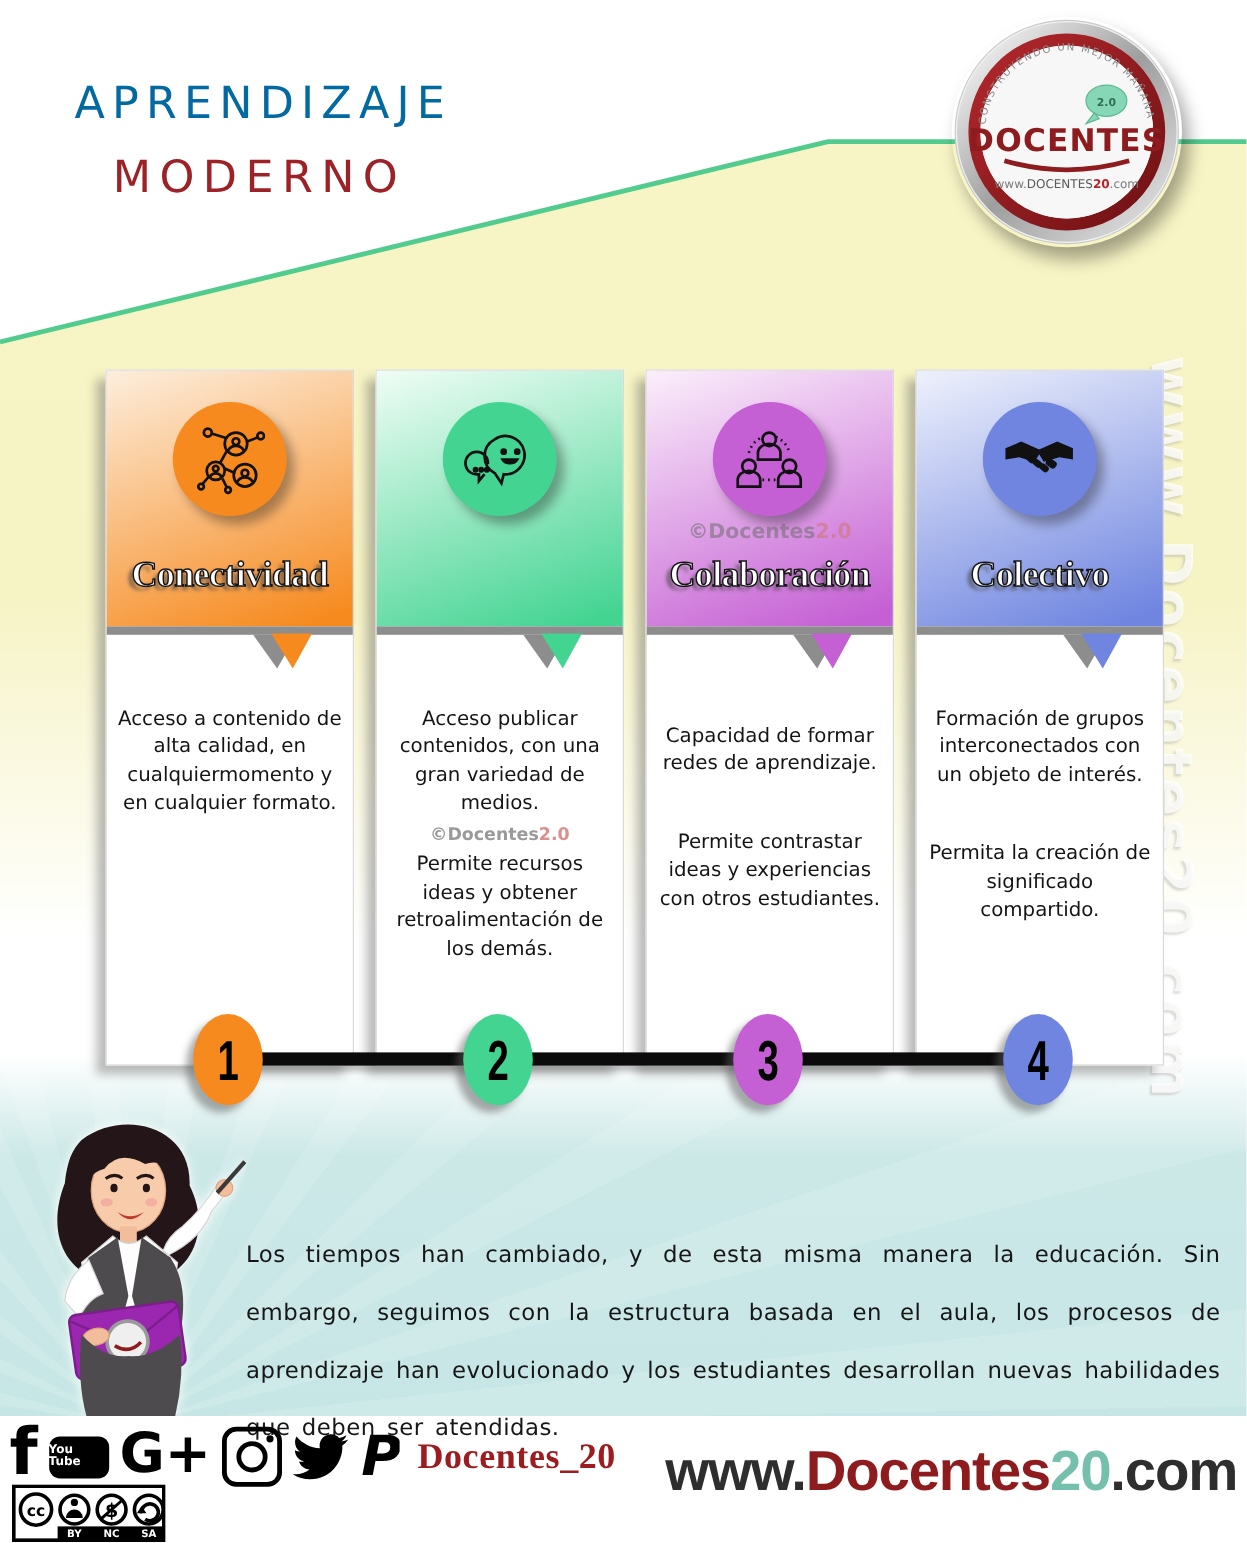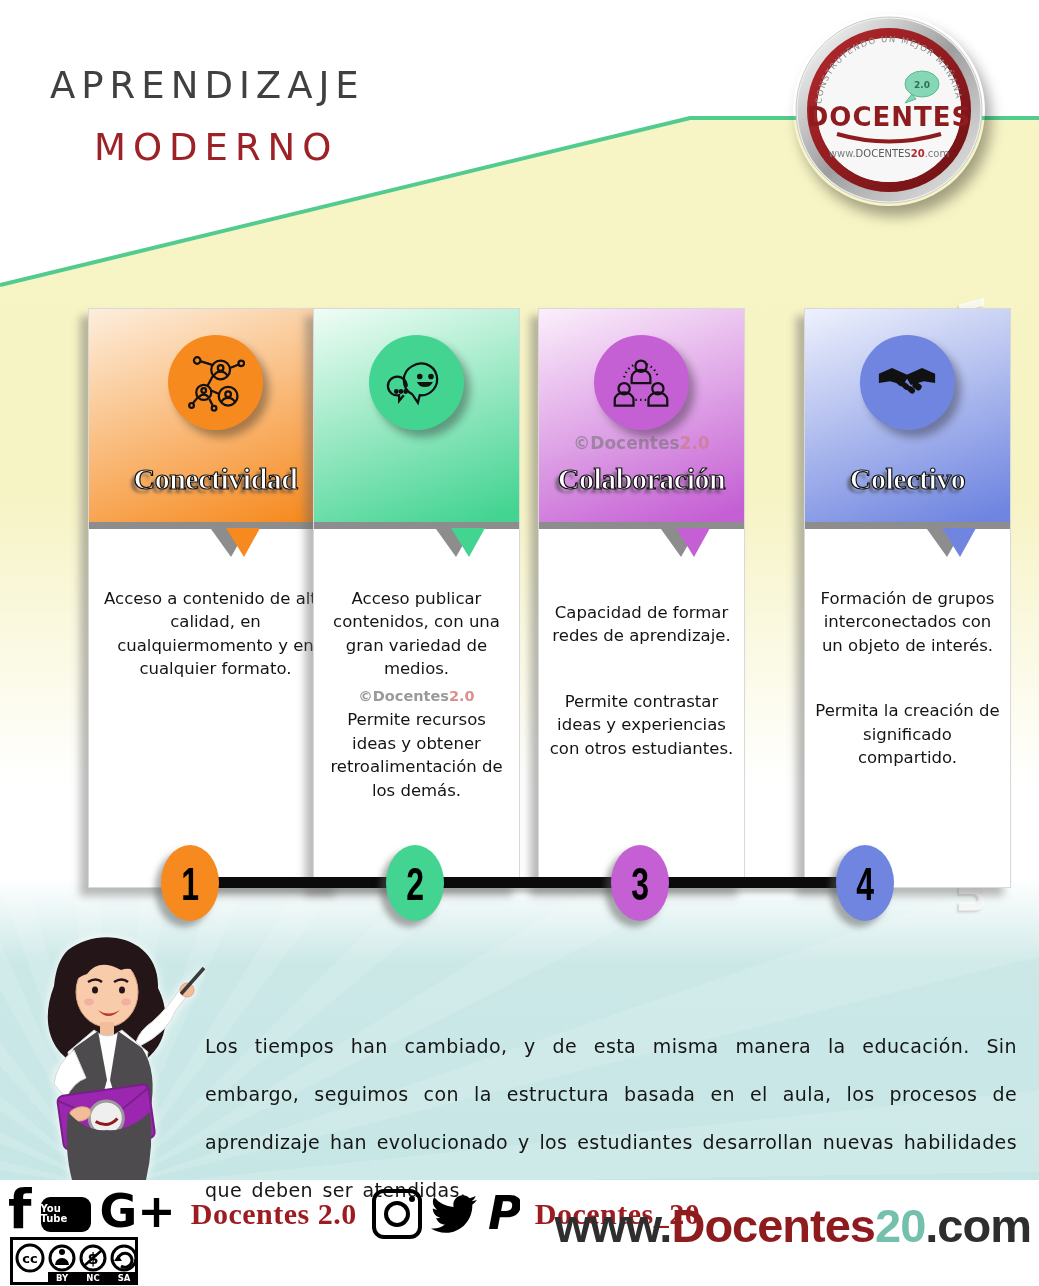--- a/index.html
+++ b/index.html
@@ -9,38 +9,38 @@
   
   .bg-top{position:absolute;left:0;top:0;width:1039px;height:950px;}
   .teal-band{position:absolute;left:0;top:878px;width:1039px;height:302px;
      background:linear-gradient(to bottom, rgba(201,231,230,0) 0%, #cbe8e7 28%, #c6e6e5 100%);}
   .teal-band:after{content:"";position:absolute;inset:0;
      background:repeating-conic-gradient(from -20deg at 110px 310px,
         rgba(255,255,255,0.22) 0deg 5deg, rgba(255,255,255,0) 5deg 13deg);
      opacity:.55;}
 
   
-  .title1{position:absolute;left:50px;top:64px;font-size:37px;letter-spacing:6px;
-     color:#404040;font-weight:500;}
+  .title1{position:absolute;left:62px;top:64px;font-size:37px;letter-spacing:6px;
+     color:#0369a1;font-weight:500;}
   .title2{position:absolute;left:94px;top:126px;font-size:37px;letter-spacing:7px;
      color:#9c2227;font-weight:500;}
 
   
   .logo{position:absolute;left:793px;top:14px;width:192px;height:192px;border-radius:50%;
      box-shadow:6px 10px 14px rgba(0,0,0,0.35);}
 
   
   .wm-vert{position:absolute;left:948px;top:296px;height:632px;writing-mode:vertical-rl;
      font-size:47px;font-weight:700;letter-spacing:2px;color:rgba(255,255,255,0.78);
      text-shadow:2px 2px 2px rgba(150,150,140,0.35);white-space:nowrap;}
 
   
   .card{position:absolute;top:308px;width:205px;height:578px;background:#ffffff;
      border:1px solid #d9d9d9;box-shadow:-8px 8px 8px rgba(105,105,105,0.45);}
-  .card.c0{left:88px;padding-left:48px;} .card.c1{left:313px;} .card.c2{left:538px;} .card.c3{left:804px;}
+  .card.c0{left:88px;} .card.c1{left:313px;} .card.c2{left:538px;} .card.c3{left:763px;}
   .hdr{position:absolute;left:0;top:0;width:100%;height:213px;
      background:linear-gradient(160deg, var(--accent-light) 0%, var(--accent) 95%);}
   .hdr-circle{position:absolute;left:50%;top:26px;width:95px;height:95px;margin-left:-48px;
      border-radius:50%;background:var(--accent);box-shadow:6px 7px 9px rgba(0,0,0,0.33);
      display:flex;align-items:center;justify-content:center;}
   .hdr-title{position:absolute;left:0;bottom:26px;width:100%;text-align:center;
      font-family:"Liberation Serif",serif;font-weight:700;font-size:30px;color:#ffffff;
      -webkit-text-stroke:1.2px #141414;letter-spacing:-0.5px;
      text-shadow:-4px 4px 3px rgba(70,70,70,0.6);}
   .hdr-wm{position:absolute;left:0;top:124px;width:100%;text-align:center;font-size:17px;
@@ -318,21 +318,20 @@
 
   <div class="big-par">Los tiempos han cambiado, y de esta misma manera la educación. Sin embargo, seguimos con la estructura basada en el aula, los procesos de aprendizaje han evolucionado y los estudiantes desarrollan nuevas habilidades que deben ser atendidas.</div>
 
   <div class="social-row">
     <div class="fb">f</div>
     <div class="yt">
       <span>You</span>
       <span>Tube</span>
     </div>
     <div class="gp">G+</div>
-    <div class="handle">Docentes  2.0</div>
     <div class="ig">
         <div class="lens"></div>
         <div class="dot"></div>
       </div>
     <svg width="46" height="46" viewBox="0 0 24 24">
       <path fill="#000" d="M23.954 4.569c-.885.389-1.83.654-2.825.775 1.014-.611 1.794-1.574 2.163-2.723-.951.555-2.005.959-3.127 1.184-.896-.959-2.173-1.559-3.591-1.559-2.717 0-4.92 2.203-4.92 4.917 0 .39.045.765.127 1.124C7.691 8.094 4.066 6.13 1.64 3.161c-.427.722-.666 1.561-.666 2.475 0 1.71.87 3.213 2.188 4.096-.807-.026-1.566-.248-2.228-.616v.061c0 2.385 1.693 4.374 3.946 4.827-.413.111-.849.171-1.296.171-.314 0-.615-.03-.916-.086.631 1.953 2.445 3.377 4.604 3.417-1.68 1.319-3.809 2.105-6.102 2.105-.39 0-.779-.023-1.17-.067 2.189 1.394 4.768 2.209 7.557 2.209 9.054 0 13.999-7.496 13.999-13.986 0-.209 0-.42-.015-.63.961-.689 1.8-1.56 2.46-2.548z"></path>
     </svg>
     <svg width="34" height="46" viewBox="0 0 34 46">
       <text x="2" y="38" font-size="46" font-weight="bold" font-style="italic" font-family="DejaVu Serif, serif" fill="#000">P</text>
     </svg>

